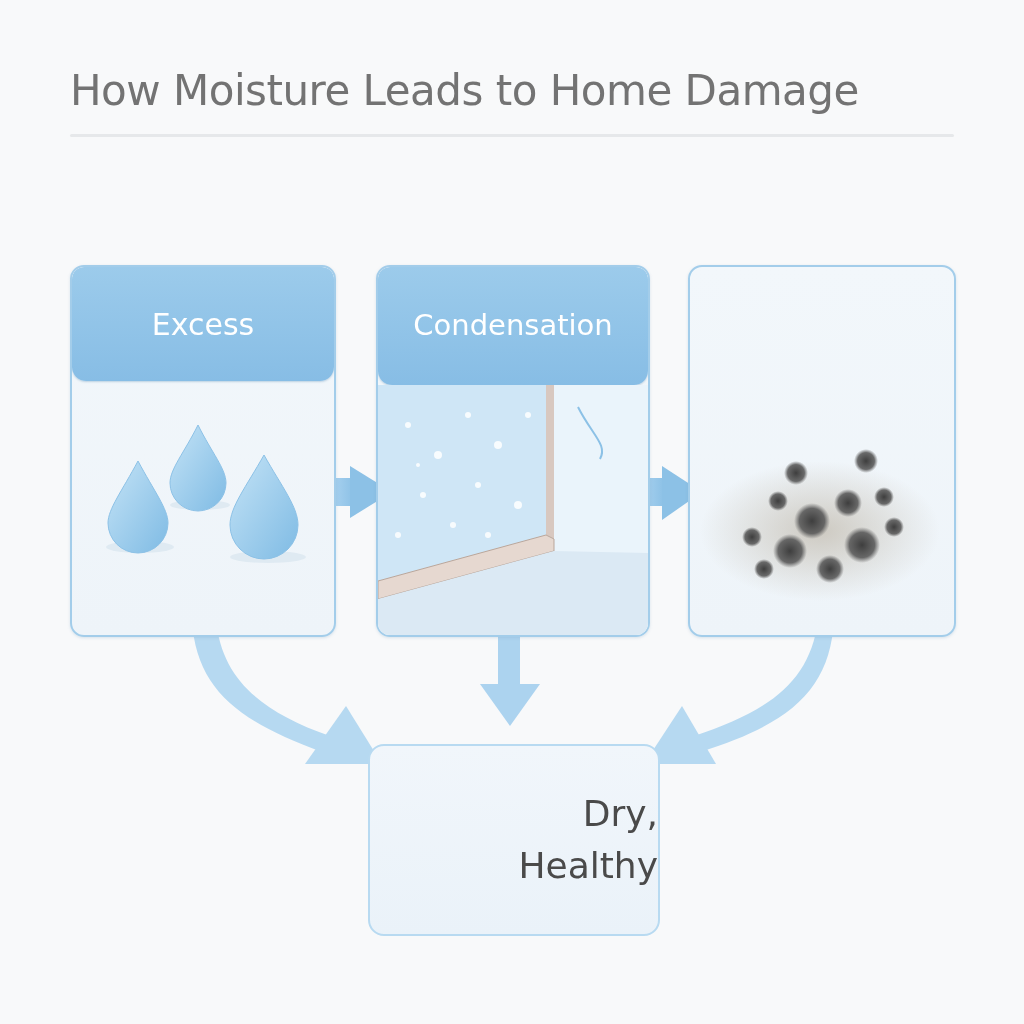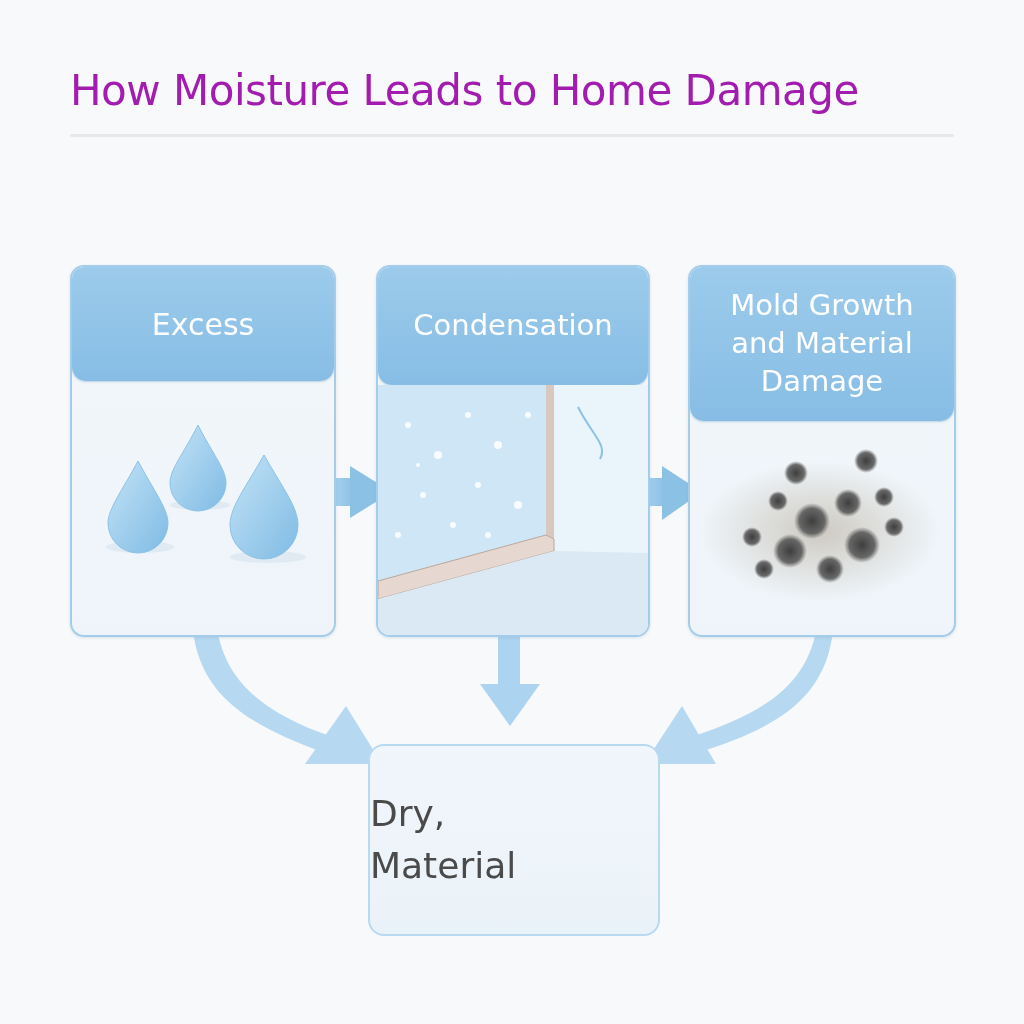--- a/index.html
+++ b/index.html
@@ -3,21 +3,21 @@
 <meta charset="utf-8">
 <style>
   html, body { margin:0; padding:0; }
   body {
     width:1024px; height:1024px; position:relative; overflow:hidden;
     background:#f8f9fa;
     font-family:"DejaVu Sans", "Liberation Sans", sans-serif;
   }
   .title {
     position:absolute; left:70px; top:66px;
-    font-size:42px; color:#a21caf; letter-spacing:-0.5px; white-space:nowrap;
+    font-size:42px; color:#737373; letter-spacing:-0.5px; white-space:nowrap;
   }
   .rule {
     position:absolute; left:70px; top:134px; width:884px; height:3px;
     background:#e6e8ea; border-radius:2px;
   }
   .card {
     position:absolute; background:linear-gradient(#f2f7fb,#eef4f9);
     border:2px solid #a3cdea; border-radius:14px; overflow:hidden;
     box-shadow:0 1px 3px rgba(120,160,190,0.25);
   }
@@ -39,21 +39,21 @@
   #card3 { left:688px; top:265px; width:264px; height:368px; }
   #card3 .card-head { height:154px; font-size:29px; }
   .illus { position:absolute; left:0; right:0; bottom:0; }
   #card1 .illus { top:114px; }
   #card2 .illus { top:118px; }
   #card3 .illus { top:154px; }
   .final {
     position:absolute; left:368px; top:744px; width:288px; height:188px;
     background:linear-gradient(#f1f6fb,#eaf2f9); border:2px solid #b8daf1;
     border-radius:16px; display:flex; flex-direction:column;
-    justify-content:center; align-items:flex-start; color:#4a4a4a;
+    justify-content:center; align-items:flex-end; color:#4a4a4a;
     font-size:36px; line-height:1.45;
   }
   .arrows { position:absolute; left:0; top:0; }
 </style>
 </head>
 <body>
 
 <div class="title">How Moisture Leads to Home Damage</div>
 <div class="rule"></div>
 
@@ -138,25 +138,20 @@
         <circle cx="150" cy="30" r="3"></circle>
           <circle cx="110" cy="150" r="3"></circle>
           <circle cx="40" cy="80" r="2"></circle>
       </g>
       <path d="M200,22 C214,50 230,60 222,74" stroke="#8cc1e6" fill="none" stroke-width="2"></path>
     </svg>
   </div>
 </div>
 
 <div class="card" id="card3">
-  <div class="card-head">
-    <span>Mold Growth</span>
-    <span>and Material</span>
-    <span>Damage</span>
-  </div>
   <div class="illus">
     <svg width="264" height="214" viewBox="0 0 264 214">
       <defs>
         <radialGradient id="spot">
           <stop offset="0" stop-color="#3e3e3e"></stop>
           <stop offset="0.7" stop-color="#5a5a5a" stop-opacity="0.9"></stop>
           <stop offset="1" stop-color="#6a6a6a" stop-opacity="0"></stop>
         </radialGradient>
         <radialGradient id="haze">
           <stop offset="0" stop-color="#b7ad9c" stop-opacity="0.6"></stop>
@@ -175,14 +170,14 @@
       <circle cx="172" cy="124" r="18" fill="url(#spot)"></circle>
       <circle cx="74" cy="148" r="10" fill="url(#spot)"></circle>
       <circle cx="140" cy="148" r="14" fill="url(#spot)"></circle>
       <circle cx="204" cy="106" r="10" fill="url(#spot)"></circle>
     </svg>
   </div>
 </div>
 
 <div class="final">
   <span>Dry,</span>
-  <span>Material</span>
+  <span>Healthy</span>
 </div>
 
 </body></html>

